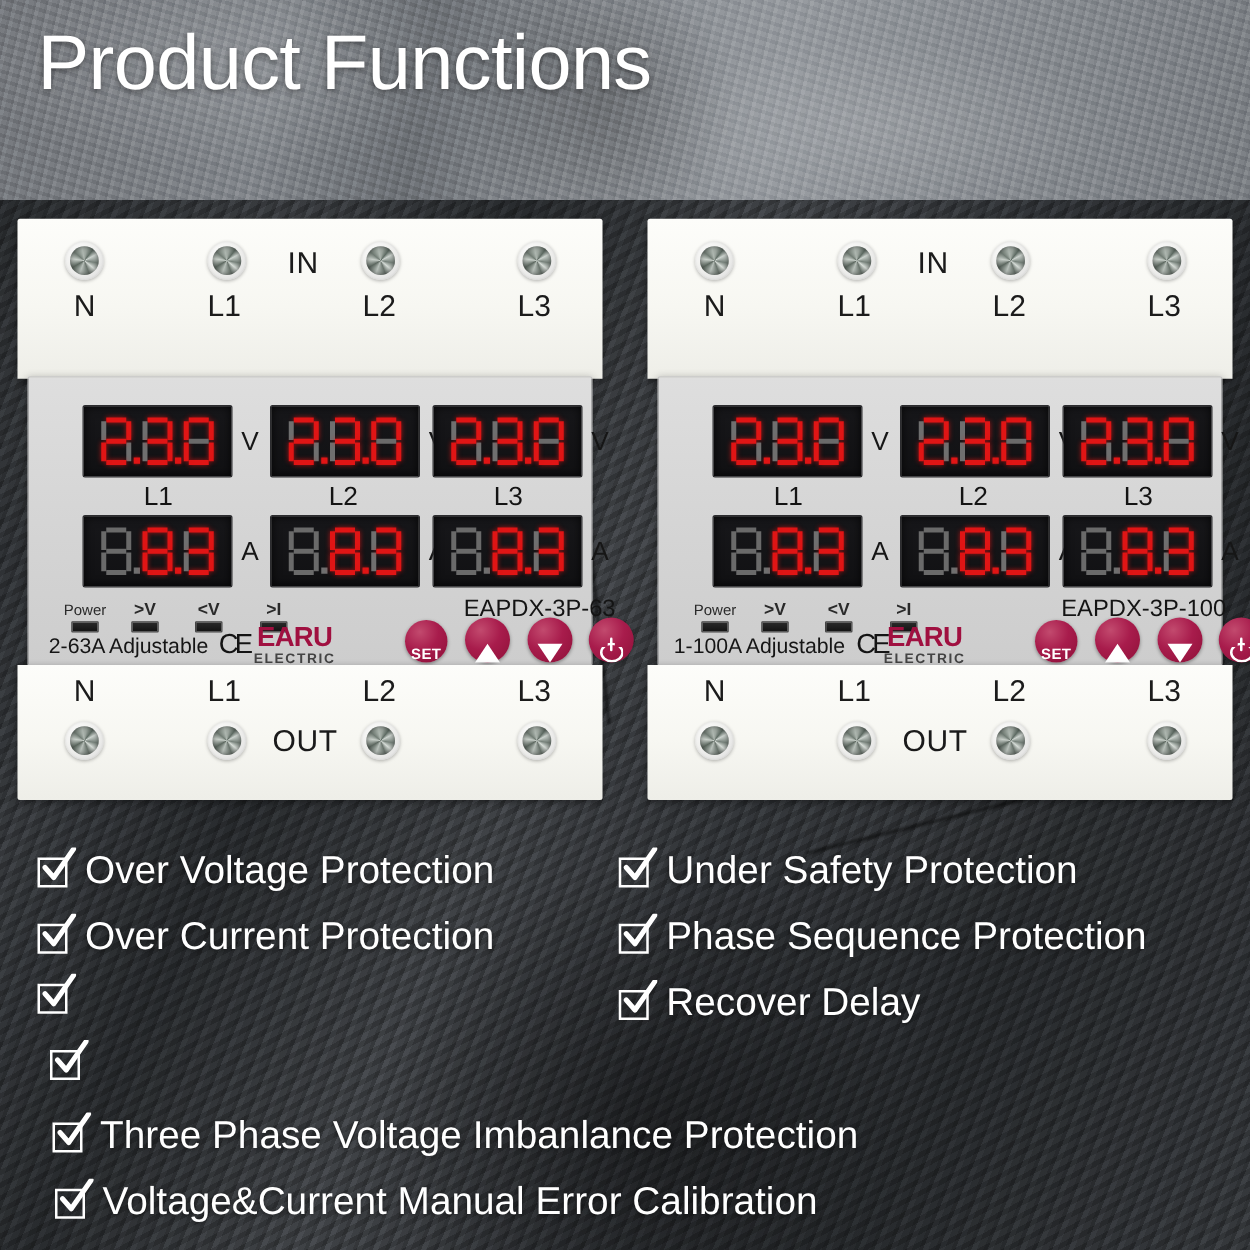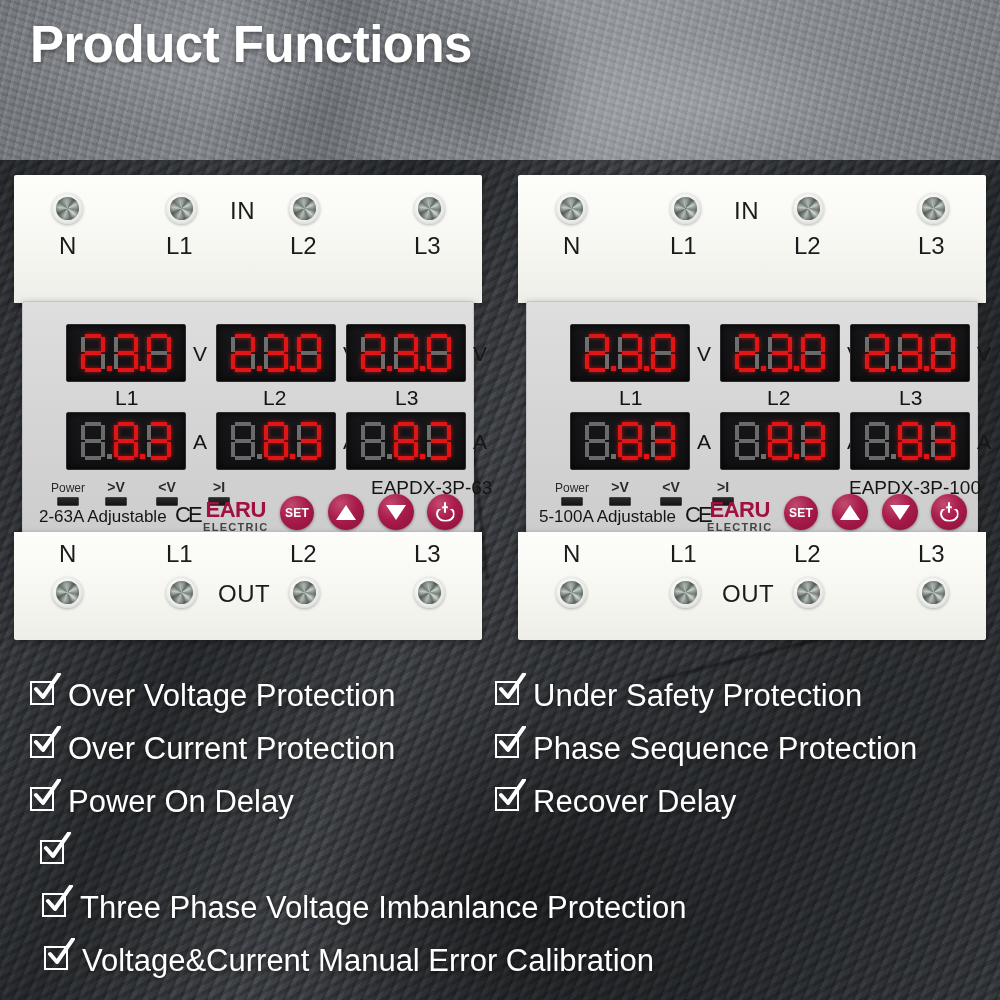--- a/index.html
+++ b/index.html
@@ -41,21 +41,21 @@
     background:
       repeating-linear-gradient(112deg, rgba(0,0,0,.22) 0 3px, rgba(255,255,255,.045) 3px 7px, rgba(0,0,0,.10) 7px 12px),
       repeating-linear-gradient(-28deg, rgba(0,0,0,.16) 0 4px, rgba(255,255,255,.03) 4px 9px);
     mix-blend-mode:overlay;
   }
   .crack{position:absolute;background:rgba(0,0,0,.45);filter:blur(1px);}
 
   
   #header { position:absolute; left:0; top:0; width:100%; z-index:5; }
   .title {
-    font-size:51px; font-weight:bold; color:#fff; letter-spacing:-0.5px;
+    font-size:62px; font-weight:normal; color:#fff; letter-spacing:-0.5px;
     padding-left:30px; line-height:1.05; margin-top:18px;
     text-shadow:0 2px 5px rgba(0,0,0,.45);
   }
   .subtitle {
     font-size:29px; color:#fff; padding-left:12px; margin-top:4px;
     text-shadow:0 1px 4px rgba(0,0,0,.5); white-space:nowrap;
   }
 
   
   #devices { position:absolute; left:0; top:0; width:100%; height:1000px; z-index:4; }
@@ -141,38 +141,38 @@
   .model    { position:absolute; font-size:19px; color:#141414; white-space:nowrap; }
 
   .logo { position:absolute; text-align:center; }
   .logo .e1 { font-size:22px; font-weight:bold; color:#a01040; letter-spacing:-.5px; line-height:.95; }
   .logo .e2 { font-size:11px; font-weight:bold; color:#444; letter-spacing:1.3px; line-height:1.1; }
 
   .btn {
     position:absolute; border-radius:50%;
     background:radial-gradient(circle at 35% 28%, #c24a6e 0%, #a81c4c 45%, #8e1038 100%);
     box-shadow:0 1px 3px rgba(0,0,0,.4);
-    display:flex; align-items:center; justify-content:center;
+    display:flex; align-items:flex-end; justify-content:center;margin-left:44px;
   }
   .btn.set { width:34px; height:34px; }
   .btn.set span { color:#fff; font-size:12px; font-weight:bold; letter-spacing:.3px; }
   .btn.arrow { width:36px; height:36px; }
   .tri-up   { width:0;height:0;border-left:10px solid transparent;border-right:10px solid transparent;border-bottom:15px solid #fff; }
   .tri-down { width:0;height:0;border-left:10px solid transparent;border-right:10px solid transparent;border-top:15px solid #fff; }
   .btn.power { width:36px; height:36px; }
   .pwr-ico { position:relative; width:19px; height:19px; }
   .pwr-ico .ring {
     position:absolute; left:0; top:3px; width:19px; height:16px;
     border:2.5px solid #fff; border-radius:50%; clip-path: polygon(0 22%,35% 22%,35% 0,65% 0,65% 22%,100% 22%,100% 100%,0 100%);
   }
   .pwr-ico .bar { position:absolute; left:8px; top:-1px; width:2.5px; height:11px; background:#fff; border-radius:1px; }
 
   
   #features { position:absolute; left:0; top:668px; width:100%; z-index:5; }
-  .frow { position:absolute; display:flex; }
+  .frow { position:absolute; display:flex; align-items:center; }
   .chk { position:relative; width:26px; height:26px; flex:0 0 26px; margin-right:12px; }
   .chk .box { position:absolute; left:0; top:3px; width:24px; height:24px; border:2.5px solid #fff; }
   .chk .tick {
     position:absolute; left:3px; top:-5px; width:28px; height:30px;
   }
   .feat-text {
     font-size:31px; color:#fff; white-space:nowrap;
     text-shadow:0 1px 4px rgba(0,0,0,.55);
   }
 </style>
@@ -747,21 +747,21 @@
       </div>
       <div class="led-block" style="left:133px;top:178px;">
         <div class="led-cap big">&lt;V</div>
         <div class="led-dot"></div>
       </div>
       <div class="led-block" style="left:185px;top:178px;">
         <div class="led-cap big">&gt;I</div>
         <div class="led-dot"></div>
       </div>
 
-      <div class="amp-text" style="left:12px;top:205px;">5-100A Adjustable</div>
+      <div class="amp-text" style="left:12px;top:205px;">1-100A Adjustable</div>
       <div class="ce-mark" style="left:158px;top:200px;">CE</div>
 
       <div class="logo" style="left:180px;top:198px;">
         <div class="e1">EARU</div>
         <div class="e2">ELECTRIC</div>
       </div>
 
       <div class="btn set" style="left:257px;top:194px;">
         <span>SET</span>
       </div>
@@ -843,21 +843,20 @@
     <span class="feat-text">Phase Sequence Protection</span>
   </div>
 
   <div class="frow" style="left:30px;top:116px;">
     <span class="chk">
       <span class="box"></span>
       <svg class="tick" viewBox="0 0 28 30">
           <polyline points="3,16 10,24 26,1" fill="none" stroke="#ffffff" stroke-width="4" stroke-linecap="round" stroke-linejoin="round"></polyline>
         </svg>
     </span>
-    <span class="feat-text">Power On Delay</span>
   </div>
 
   <div class="frow" style="left:495px;top:116px;">
     <span class="chk">
       <span class="box"></span>
       <svg class="tick" viewBox="0 0 28 30">
           <polyline points="3,16 10,24 26,1" fill="none" stroke="#ffffff" stroke-width="4" stroke-linecap="round" stroke-linejoin="round"></polyline>
         </svg>
     </span>
     <span class="feat-text">Recover Delay</span>

